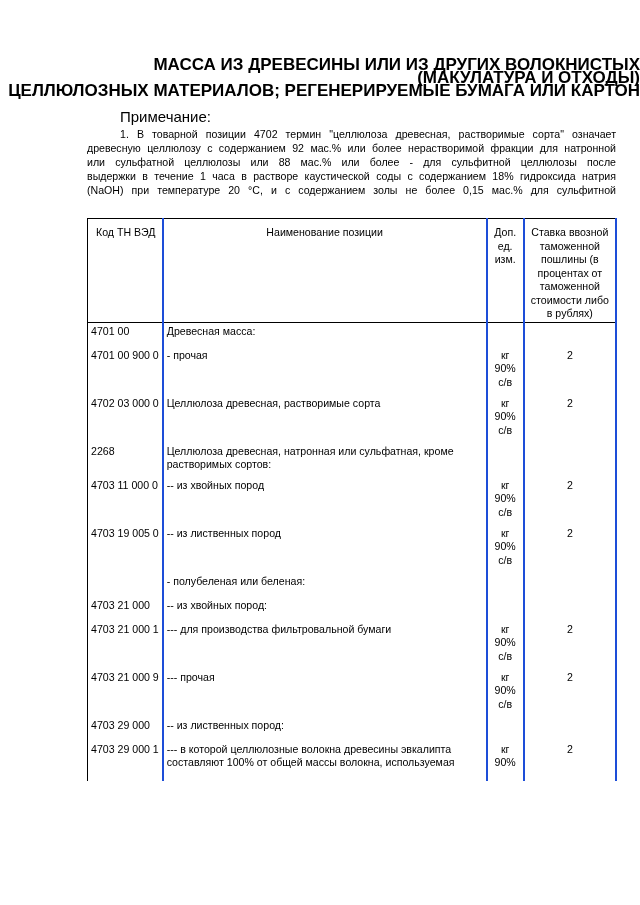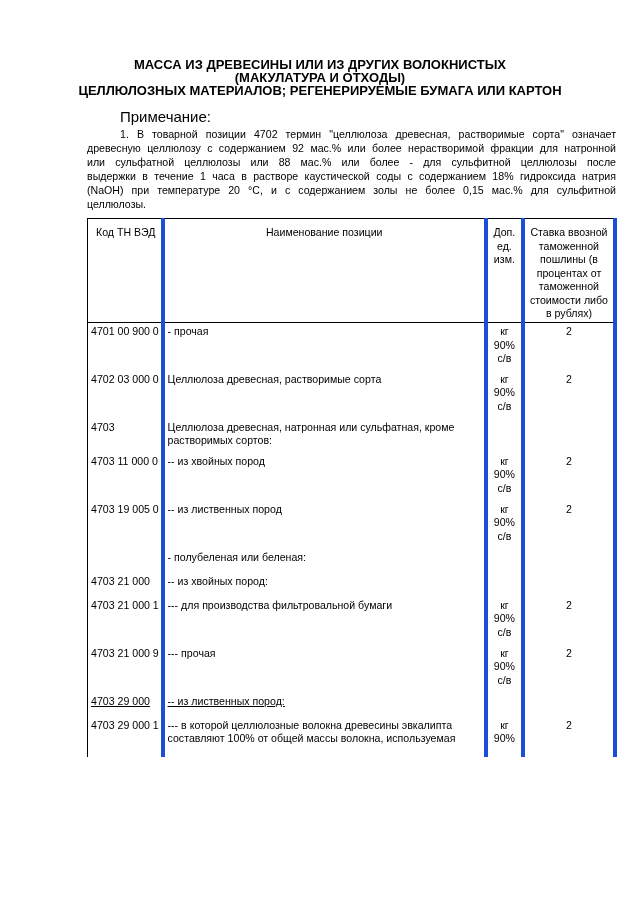--- a/index.html
+++ b/index.html
@@ -1,29 +1,29 @@
 <!DOCTYPE html>
 <html><head>
 <meta charset="utf-8">
 <style>
   html, body { margin: 0; padding: 0; background: #ffffff; }
   body { width: 640px; height: 905px; position: relative; overflow: hidden;
          font-family: "Liberation Sans", sans-serif; color: #000; font-size: 10.6px; }
-  .title { position: absolute; left: 0; top: 58px; width: 640px; text-align: center;
-           font-weight: bold; font-size: 13px; line-height: 13px; }
+  .title { position: absolute; left: 0; top: 58px; width: 640px; text-align: right;
+           font-weight: bold; font-size: 17px; line-height: 13px; }
   .title div { white-space: nowrap; }
   .note-label { position: absolute; left: 120px; top: 108px; font-size: 15px; }
   .note-text { position: absolute; left: 87px; top: 127px; width: 529px;
                font-size: 10.6px; line-height: 14px; text-align: justify; }
   .note-text .line { display: block; text-align: justify; text-align-last: justify; white-space: nowrap; }
   .note-text .line.last { text-align-last: left; }
   .note-text .indent { padding-left: 33px; }
 
   .tbl { position: absolute; left: 87px; top: 218px; width: 530px; border-collapse: collapse; table-layout: fixed; }
-  .tbl td, .tbl th { border-left: 1px solid #000; border-right: 4px solid #1d4ed8; padding: 0; vertical-align: top; font-weight: normal; }
+  .tbl td, .tbl th { border-left: 1px solid #000; border-right: 2px solid #1d4ed8; padding: 0; vertical-align: top; font-weight: normal; }
   .tbl th { border-top: 1px solid #000; border-bottom: 1px solid #000; height: 96px; padding-top: 7px; line-height: 13.5px; font-size: 10.6px; }
   .c1 { width: 75px; } .c2 { width: 323px; } .c3 { width: 37px; } .c4 { width: 92px; }
   th.h1 { text-align: left; padding-left: 8px; }
   th.h2 { text-align: center; }
   th.h3, th.h4 { text-align: center; }
   td.code { padding-left: 3px; white-space: nowrap; }
   td.name { padding-left: 3px; padding-right: 3px; }
   td.unit { text-align: center; }
   td.rate { text-align: center; }
   .tbl td { line-height: 13.5px; font-size: 10.6px; }
@@ -39,21 +39,20 @@
 </div>
 
 <div class="note-label">Примечание:</div>
 
 <div class="note-text">
   <span class="line indent">1. В товарной позиции 4702 термин "целлюлоза древесная, растворимые сорта" означает</span>
   <span class="line">древесную целлюлозу с содержанием 92 мас.% или более нерастворимой фракции для натронной</span>
   <span class="line">или сульфатной целлюлозы или 88 мас.% или более - для сульфитной целлюлозы после</span>
   <span class="line">выдержки в течение 1 часа в растворе каустической соды с содержанием 18% гидроксида натрия</span>
   <span class="line">(NaOH) при температуре 20 °С, и с содержанием золы не более 0,15 мас.% для сульфитной</span>
-  <span class="line last">целлюлозы.</span>
 </div>
 
 <table class="tbl">
   <colgroup>
     <col class="c1">
       <col class="c2">
       <col class="c3">
       <col class="c4">
   </colgroup>
   <thead>
@@ -70,20 +69,26 @@
         <div>таможенной</div>
         <div>пошлины (в</div>
         <div>процентах от</div>
         <div>таможенной</div>
         <div>стоимости либо</div>
         <div>в рублях)</div>
       </th>
     </tr>
   </thead>
   <tbody id="tbody">
+      <tr class="r" style="height: 24px;">
+        <td class="code">4701 00</td>
+        <td class="name">Древесная масса:</td>
+        <td class="unit"></td>
+        <td class="rate"></td>
+      </tr>
       <tr class="r" style="height: 48px;">
         <td class="code">4701 00 900 0</td>
         <td class="name">- прочая</td>
         <td class="unit">
           <div>кг</div>
           <div>90%</div>
           <div>с/в</div>
         </td>
         <td class="rate">2</td>
       </tr>
@@ -91,21 +96,21 @@
         <td class="code">4702 03 000 0</td>
         <td class="name">Целлюлоза древесная, растворимые сорта</td>
         <td class="unit">
           <div>кг</div>
           <div>90%</div>
           <div>с/в</div>
         </td>
         <td class="rate">2</td>
       </tr>
       <tr class="r" style="height: 34px;">
-        <td class="code">4703</td>
+        <td class="code">2268</td>
         <td class="name">Целлюлоза древесная, натронная или сульфатная, кроме растворимых сортов:</td>
         <td class="unit"></td>
         <td class="rate"></td>
       </tr>
       <tr class="r" style="height: 48px;">
         <td class="code">4703 11 000 0</td>
         <td class="name">-- из хвойных пород</td>
         <td class="unit">
           <div>кг</div>
           <div>90%</div>
@@ -148,21 +153,21 @@
       <tr class="r" style="height: 48px;">
         <td class="code">4703 21 000 9</td>
         <td class="name">--- прочая</td>
         <td class="unit">
           <div>кг</div>
           <div>90%</div>
           <div>с/в</div>
         </td>
         <td class="rate">2</td>
       </tr>
-      <tr class="r" style="height: 24px; text-decoration: underline;">
+      <tr class="r" style="height: 24px;">
         <td class="code">4703 29 000</td>
         <td class="name">-- из лиственных пород:</td>
         <td class="unit"></td>
         <td class="rate"></td>
       </tr>
       <tr class="r" style="height: 40px;">
         <td class="code">4703 29 000 1</td>
         <td class="name">--- в которой целлюлозные волокна древесины эвкалипта составляют 100% от общей массы волокна, используемая</td>
         <td class="unit">
           <div>кг</div>

